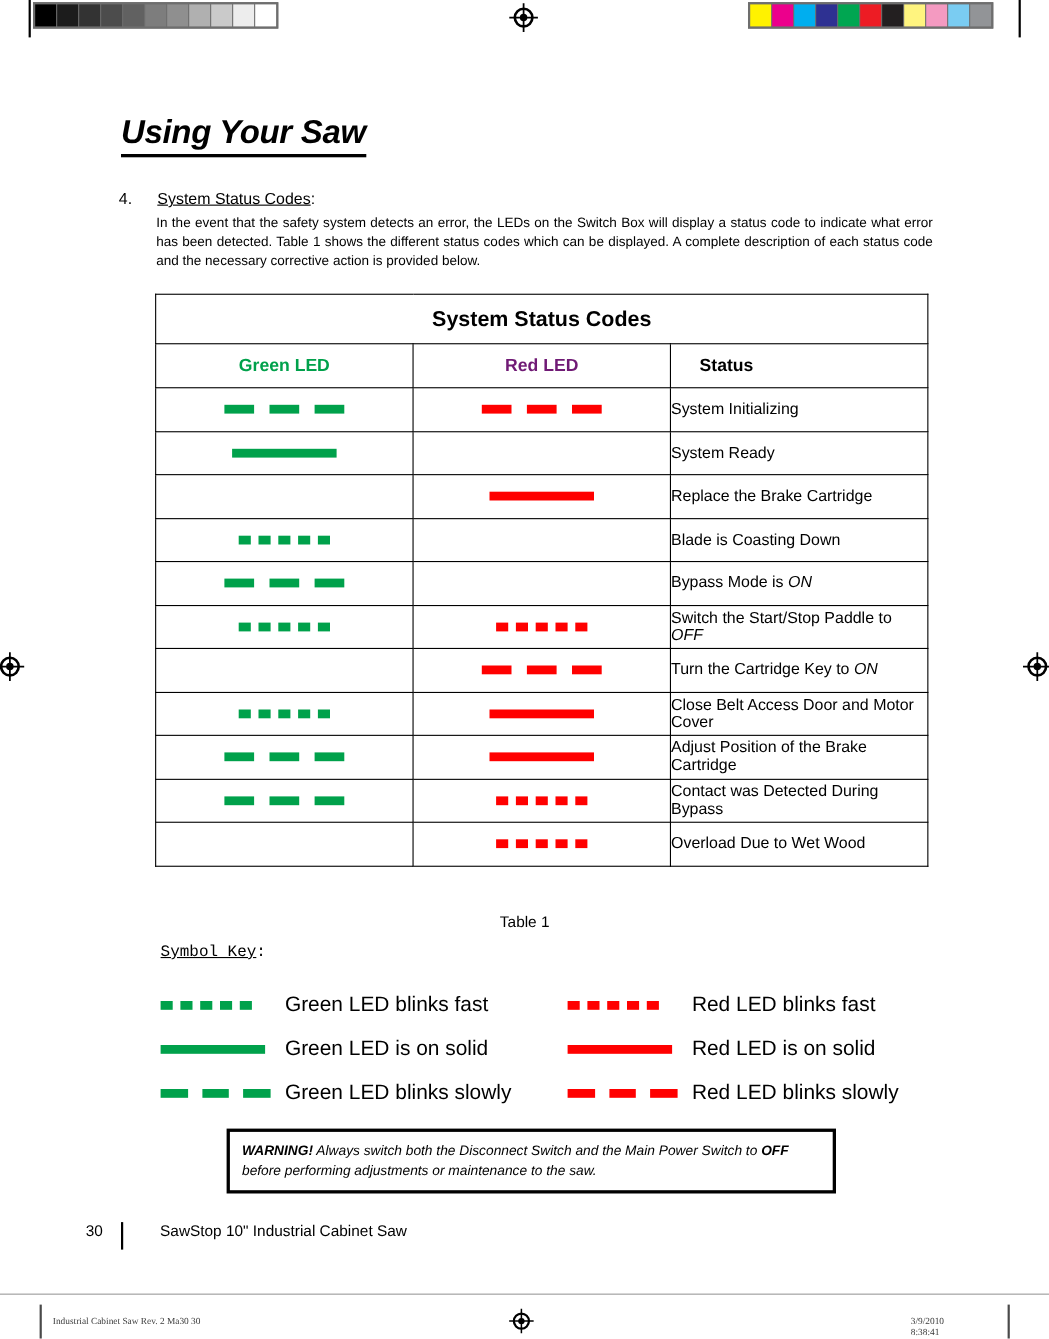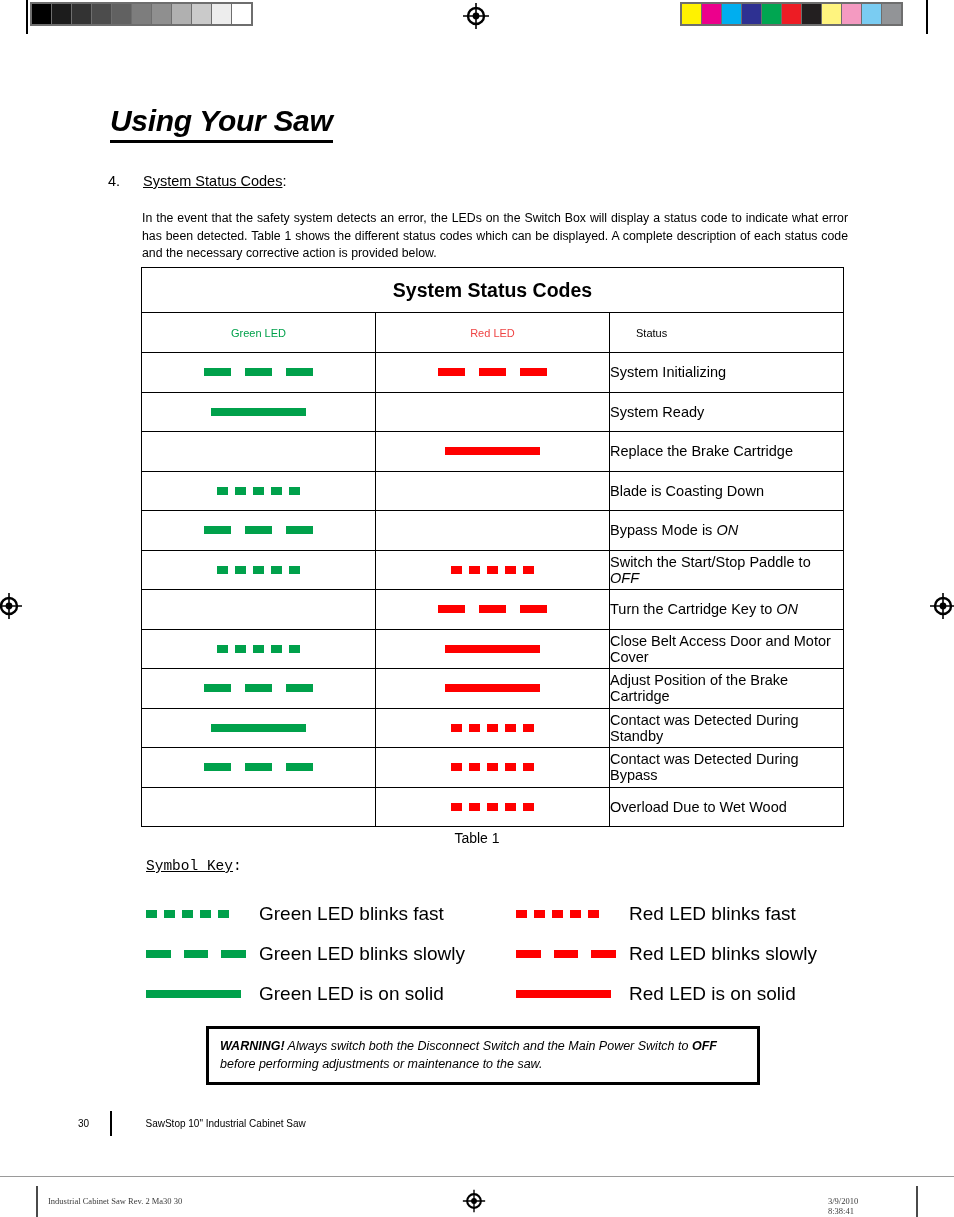--- a/index.html
+++ b/index.html
@@ -102,21 +102,20 @@
   }
 
   .body-par {
     position: absolute;
     left: 142px;
     top: 194px;
     width: 706px;
     font-size: 12.3px;
     line-height: 17.5px;
     text-align: justify;
-    margin-top: 16px;
   }
 
   
   .status-table {
     position: absolute;
     left: 141px;
     top: 267px;
     width: 703px;
     border-collapse: collapse;
     table-layout: fixed;
@@ -127,26 +126,26 @@
     margin: 0;
   }
   .tbl-title {
     height: 44px;
     text-align: center;
     font-size: 19.5px;
     font-weight: bold;
   }
   .col-head {
     height: 39px;
-    font-size: 11px;
-    font-weight: normal;
+    font-size: 16px;
+    font-weight: bold;
     text-align: center;
   }
   .col-head.green { color: #00a14b; }
-  .col-head.red { color: #ef4444; }
+  .col-head.red { color: #701a75; }
   .col-head.status {
     text-align: left;
     padding-left: 26px;
   }
   .row-cell {
     height: 38.5px;
     vertical-align: middle;
   }
   .status-cell {
     text-align: left;
@@ -232,22 +231,21 @@
     font-style: italic;
   }
   .warning-box b { font-weight: bold; }
 
   
   .footer {
     position: absolute;
     left: 78px;
     top: 1111px;
     display: flex;
-    align-items: center;
-    font-size: 10px;
+    font-size: 14px;
   }
   .footer-page { width: 32px; }
   .footer-divider {
     width: 1.5px;
     height: 25px;
     background: #000;
     margin-right: 34px;
   }
 
   .bottom-rule {
@@ -490,37 +488,20 @@
           </td>
           <td class="row-cell">
             <div class="led-wrap">
               <span class="seg r solid"></span>
             </div>
           </td>
           <td class="row-cell status-cell">Adjust Position of the Brake Cartridge</td>
         </tr>
         <tr>
           <td class="row-cell">
-            <div class="led-wrap">
-              <span class="seg g solid"></span>
-            </div>
-          </td>
-          <td class="row-cell">
-            <div class="led-wrap">
-              <span class="seg r fast"></span>
-              <span class="seg r fast"></span>
-              <span class="seg r fast"></span>
-              <span class="seg r fast"></span>
-              <span class="seg r fast"></span>
-            </div>
-          </td>
-          <td class="row-cell status-cell">Contact was Detected During Standby</td>
-        </tr>
-        <tr>
-          <td class="row-cell">
             <div class="led-wrap slow">
               <span class="seg g slow"></span>
               <span class="seg g slow"></span>
               <span class="seg g slow"></span>
             </div>
           </td>
           <td class="row-cell">
             <div class="led-wrap">
               <span class="seg r fast"></span>
               <span class="seg r fast"></span>
@@ -569,50 +550,50 @@
             <span class="seg r fast"></span>
             <span class="seg r fast"></span>
             <span class="seg r fast"></span>
             <span class="seg r fast"></span>
           </div>
           <span class="key-label">Red LED blinks fast</span>
         </div>
       </div>
       <div class="key-row">
         <div class="key-cell left">
+          <div class="key-swatch">
+            <span class="seg g solid"></span>
+          </div>
+          <span class="key-label">Green LED is on solid</span>
+        </div>
+        <div class="key-cell">
+          <div class="key-swatch">
+            <span class="seg r solid"></span>
+          </div>
+          <span class="key-label">Red LED is on solid</span>
+        </div>
+      </div>
+      <div class="key-row">
+        <div class="key-cell left">
           <div class="key-swatch slow">
             <span class="seg g slow"></span>
             <span class="seg g slow"></span>
             <span class="seg g slow"></span>
           </div>
           <span class="key-label">Green LED blinks slowly</span>
         </div>
         <div class="key-cell">
           <div class="key-swatch slow">
             <span class="seg r slow"></span>
             <span class="seg r slow"></span>
             <span class="seg r slow"></span>
           </div>
           <span class="key-label">Red LED blinks slowly</span>
         </div>
       </div>
-      <div class="key-row">
-        <div class="key-cell left">
-          <div class="key-swatch">
-            <span class="seg g solid"></span>
-          </div>
-          <span class="key-label">Green LED is on solid</span>
-        </div>
-        <div class="key-cell">
-          <div class="key-swatch">
-            <span class="seg r solid"></span>
-          </div>
-          <span class="key-label">Red LED is on solid</span>
-        </div>
-      </div>
     </div>
 
   <div class="warning-box"><b>WARNING!</b><span> Always switch both the Disconnect Switch and the Main Power Switch to </span><b>OFF</b><span> before performing adjustments or maintenance to the saw.</span></div>
 
   <div class="footer">
     <div class="footer-page">30</div>
     <div class="footer-divider"></div>
     <div>SawStop 10" Industrial Cabinet Saw</div>
   </div>
 

